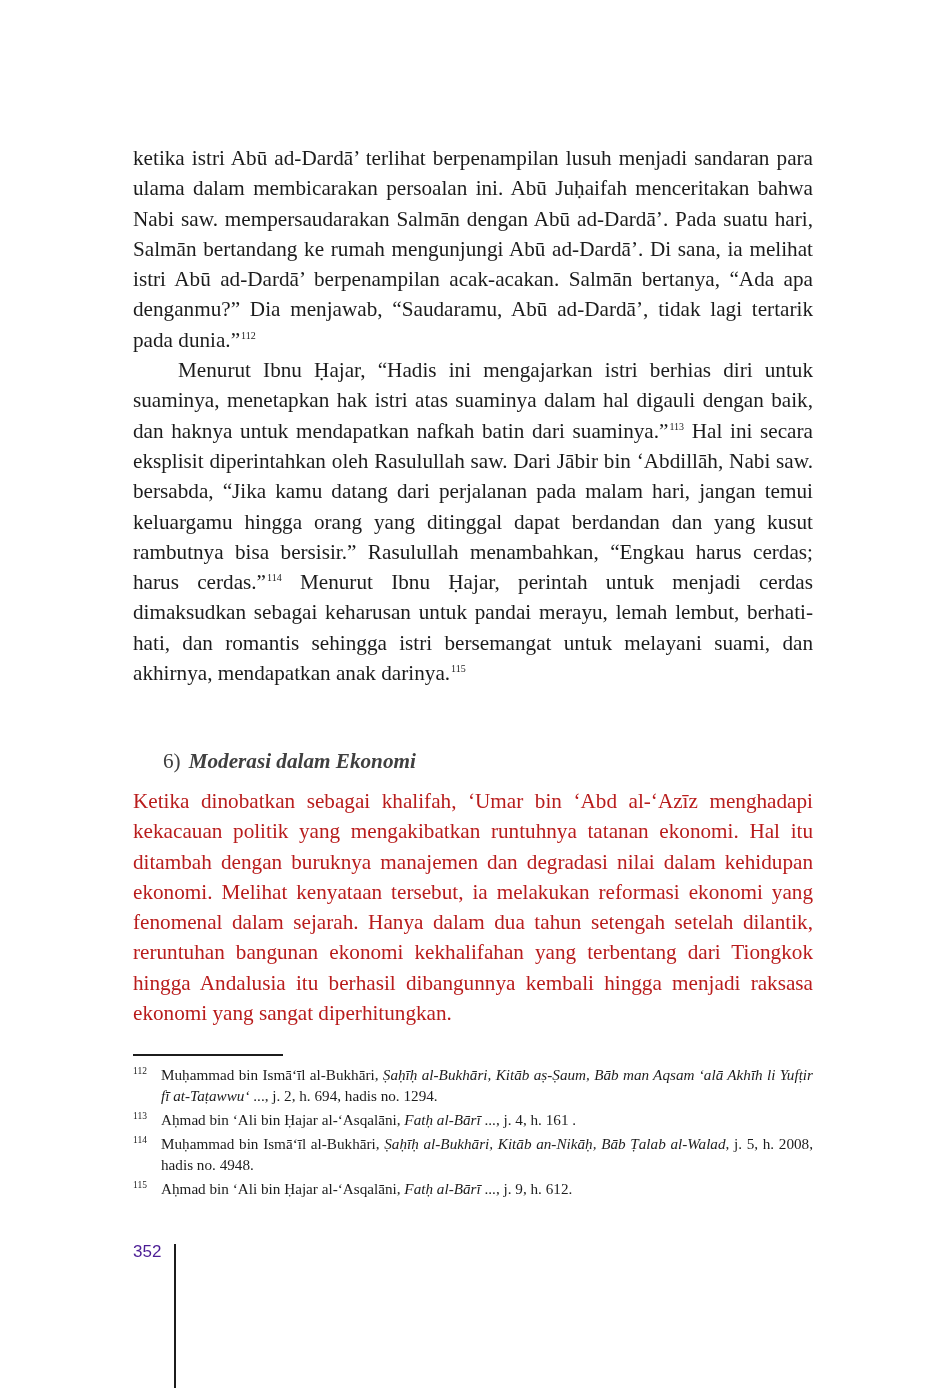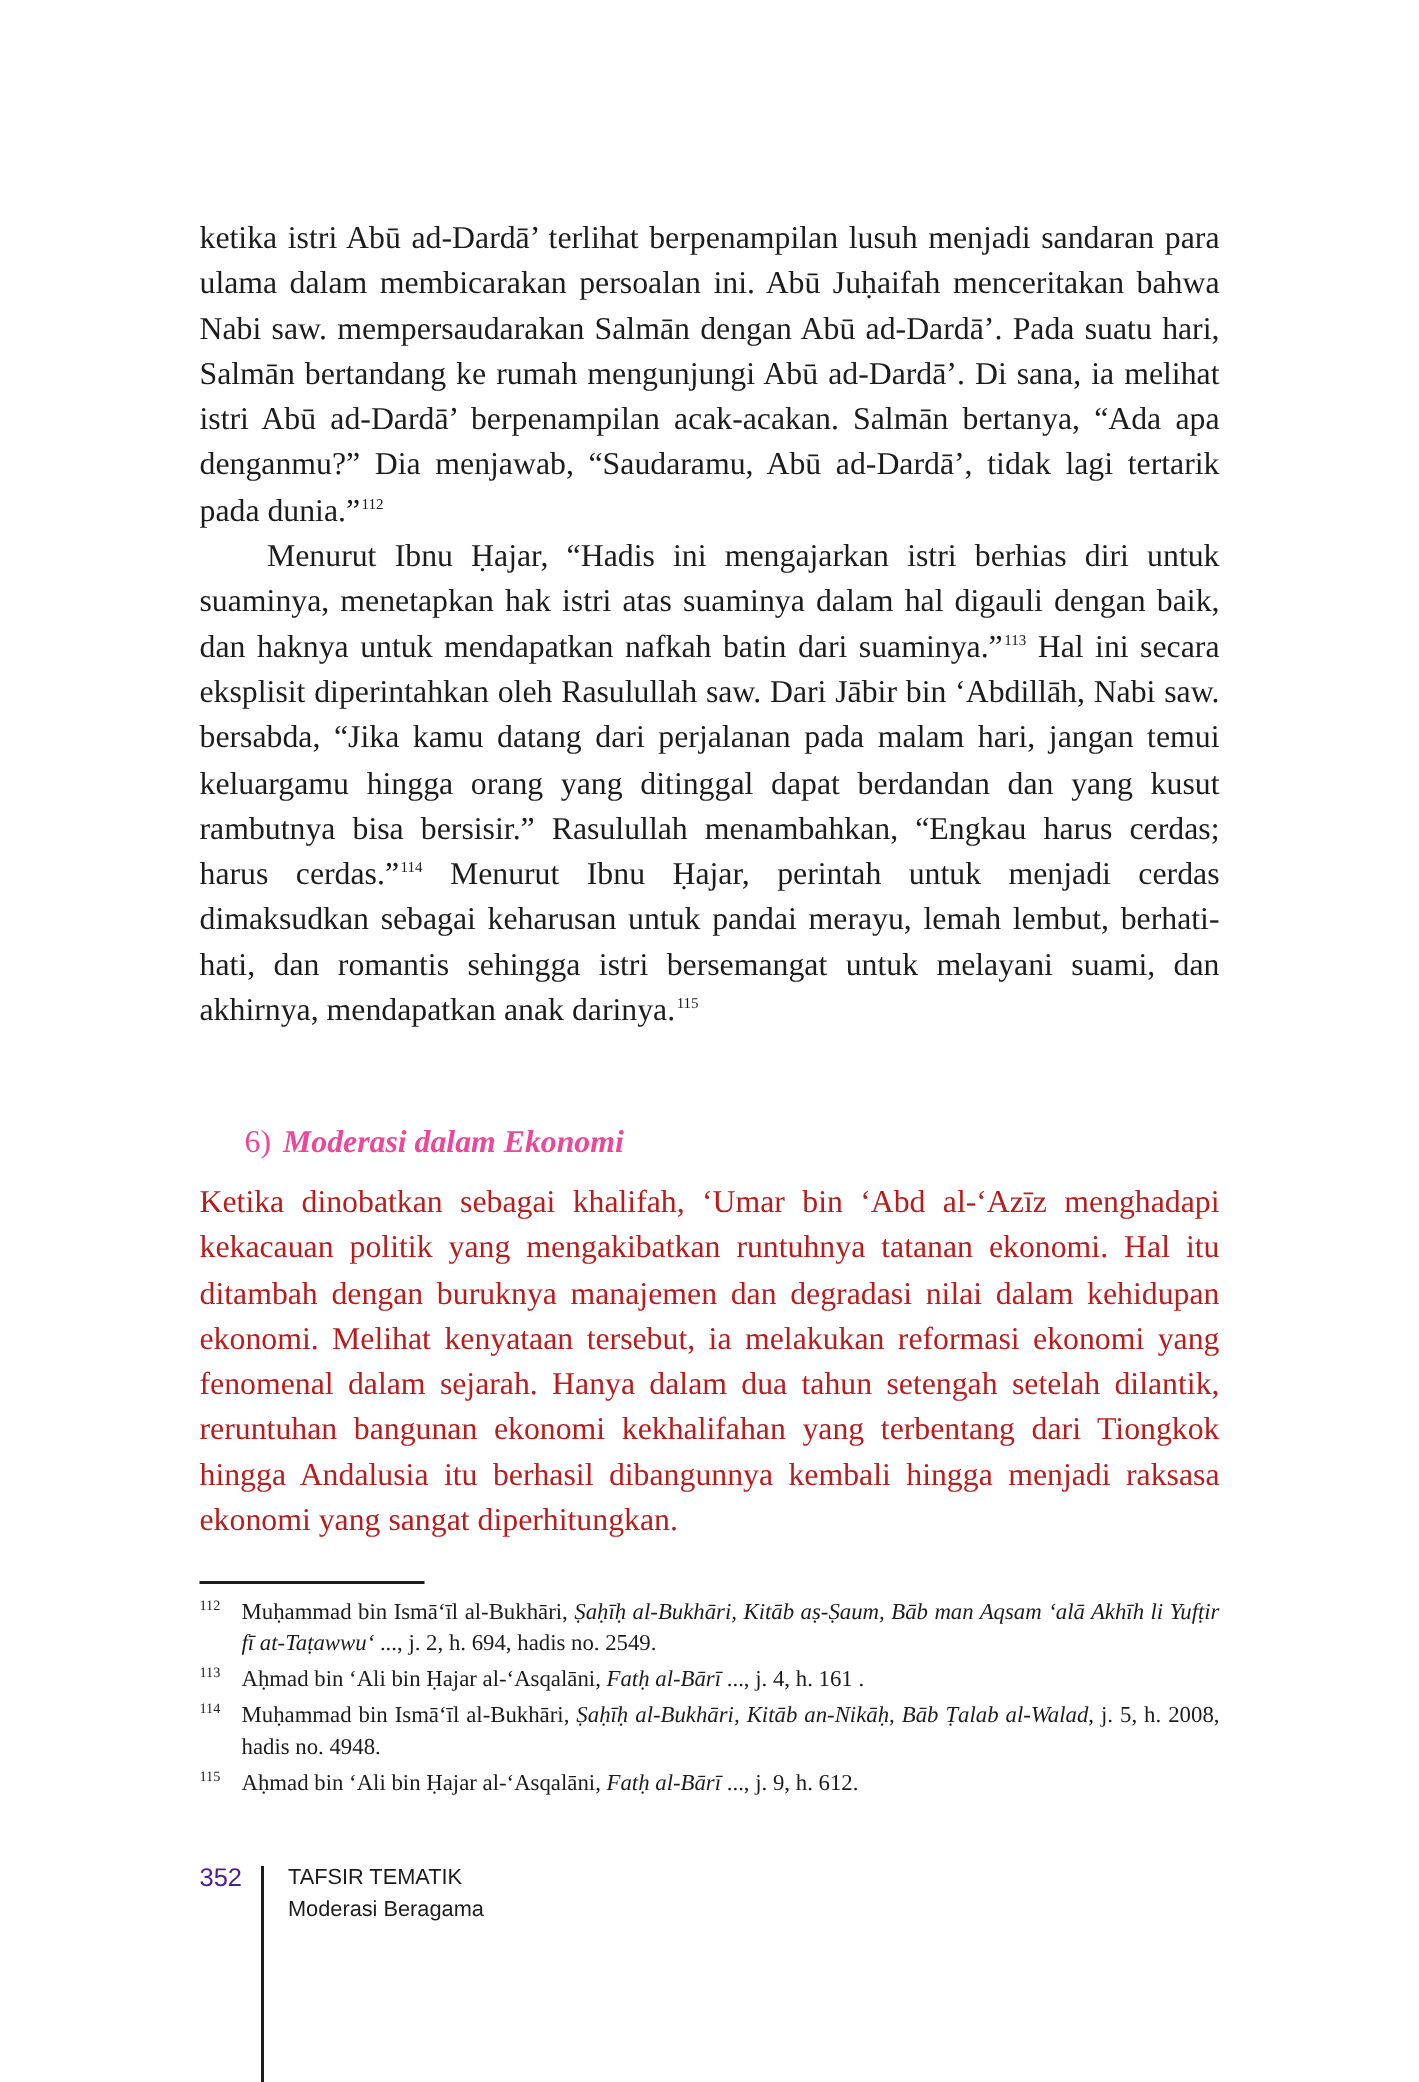--- a/index.html
+++ b/index.html
@@ -42,21 +42,21 @@
     vertical-align: 8px;
     margin-left: 1px;
   }
   .section-heading {
     position: absolute;
     left: 163px;
     top: 746px;
     font-family: "Liberation Serif", "DejaVu Serif", serif;
     font-size: 21.2px;
     line-height: 30px;
-    color: #ec4899;
+    color: #404040;
   }
   .section-heading .num {
     font-style: normal;
     margin-right: 8px;
   }
   .section-heading .title {
     font-style: italic;
     font-weight: bold;
   }
   .section-body {
@@ -146,33 +146,29 @@
   </div>
 
   <div class="section-body">
     <p>Ketika dinobatkan sebagai khalifah, ‘Umar bin ‘Abd al-‘Azīz menghadapi kekacauan politik yang mengakibatkan runtuhnya tatanan ekonomi. Hal itu ditambah dengan buruknya manajemen dan degradasi nilai dalam kehidupan ekonomi. Melihat kenyataan tersebut, ia melakukan reformasi ekonomi yang fenomenal dalam sejarah. Hanya dalam dua tahun setengah setelah dilantik, reruntuhan bangunan ekonomi kekhalifahan yang terbentang dari Tiongkok hingga Andalusia itu berhasil dibangunnya kembali hingga menjadi raksasa ekonomi yang sangat diperhitungkan.</p>
   </div>
 
   <div class="fn-rule"></div>
 
   <div class="footnotes">
     <div class="footnote">
-      <span class="fn-num">112</span><span>Muḥammad bin Ismā‘īl al-Bukhāri, </span><i>Ṣaḥīḥ al-Bukhāri, Kitāb aṣ-Ṣaum, Bāb man Aqsam ‘alā Akhīh li Yufṭir fī at-Taṭawwu‘</i><span> ..., j. 2, h. 694, hadis no. 2549.</span>
+      <span class="fn-num">112</span><span>Muḥammad bin Ismā‘īl al-Bukhāri, </span><i>Ṣaḥīḥ al-Bukhāri, Kitāb aṣ-Ṣaum, Bāb man Aqsam ‘alā Akhīh li Yufṭir fī at-Taṭawwu‘</i><span> ..., j. 2, h. 694, hadis no. 1294.</span>
     </div>
     <div class="footnote">
       <span class="fn-num">113</span><span>Aḥmad bin ‘Ali bin Ḥajar al-‘Asqalāni, </span><i>Fatḥ al-Bārī</i><span> ..., j. 4, h. 161 .</span>
     </div>
     <div class="footnote">
       <span class="fn-num">114</span><span>Muḥammad bin Ismā‘īl al-Bukhāri, </span><i>Ṣaḥīḥ al-Bukhāri, Kitāb an-Nikāḥ, Bāb Ṭalab al-Walad</i><span>, j. 5, h. 2008, hadis no. 4948.</span>
     </div>
     <div class="footnote">
       <span class="fn-num">115</span><span>Aḥmad bin ‘Ali bin Ḥajar al-‘Asqalāni, </span><i>Fatḥ al-Bārī</i><span> ..., j. 9, h. 612.</span>
     </div>
   </div>
 
   <div class="page-number">352</div>
   <div class="footer-rule"></div>
-  <div class="running-title">
-    <div>TAFSIR TEMATIK</div>
-    <div>Moderasi Beragama</div>
-  </div>
 
 </div>
 
 </body></html>

